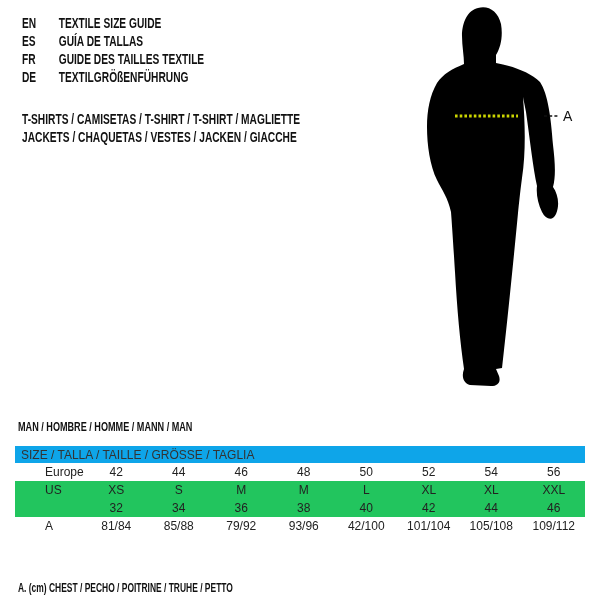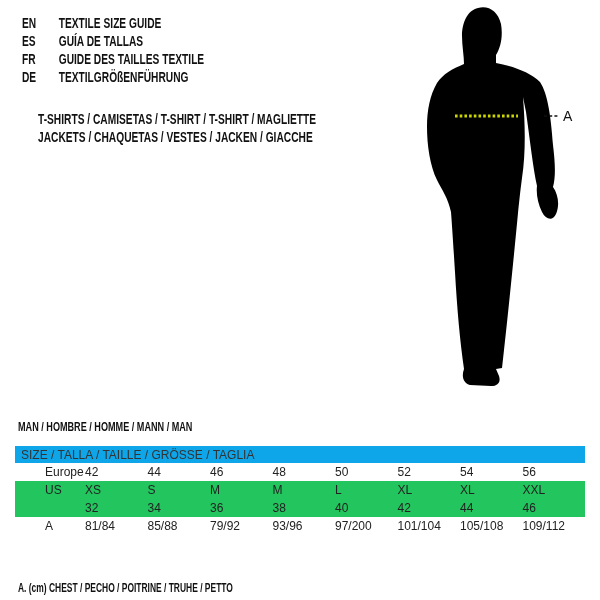--- a/index.html
+++ b/index.html
@@ -10,35 +10,35 @@
   }
   .cond{display:inline-block;transform:scaleX(0.68);transform-origin:0 50%;white-space:nowrap;}
   .cond2{display:inline-block;transform:scaleX(0.70);transform-origin:0 50%;white-space:nowrap;}
 
   
   .lang-block{position:absolute;left:22px;top:13px;}
   .lang-row{display:flex;height:18px;align-items:center;font-weight:bold;font-size:15px;}
   .lang-code{width:54px;flex:0 0 54px;}
   
   .cat-block{position:absolute;left:22px;top:109px;}
-  .cat-line{height:18px;display:flex;align-items:center;font-weight:bold;font-size:15px;margin-left:16px;}
+  .cat-line{height:18px;display:flex;align-items:center;font-weight:bold;font-size:15px;}
 
   
   .figure-wrap{position:absolute;left:400px;top:0;width:200px;height:400px;}
 
   
   .man-heading{position:absolute;left:18px;top:418px;height:16px;display:flex;align-items:center;font-weight:bold;font-size:13px;}
 
   
   .size-table{position:absolute;left:15px;top:446px;width:570px;font-size:12px;color:#222;}
   .st-header{height:17px;background:#0ea5e9;display:flex;align-items:center;padding-left:6px;box-sizing:border-box;color:#333;}
   .st-row{display:grid;grid-template-columns:70px repeat(8,1fr);height:18px;align-items:center;}
   .st-row.shaded{background:#22c55e;}
   .st-label{padding-left:6px;text-align:left;margin-left:24px;}
-  .st-cell{text-align:left;}
+  .st-cell{text-align:center;}
 
   
   .footnote{position:absolute;left:18px;top:579px;height:16px;display:flex;align-items:center;font-weight:bold;font-size:13px;}
 </style>
 </head>
 <body>
 
 <div class="lang-block">
   <div class="lang-row">
     <span class="cond lang-row" style="width:400px">
@@ -156,21 +156,21 @@
     <span class="st-cell">44</span>
     <span class="st-cell">46</span>
   </div>
 
   <div class="st-row">
     <span class="st-label">A</span>
     <span class="st-cell">81/84</span>
     <span class="st-cell">85/88</span>
     <span class="st-cell">79/92</span>
     <span class="st-cell">93/96</span>
-    <span class="st-cell">97/200</span>
+    <span class="st-cell">42/100</span>
     <span class="st-cell">101/104</span>
     <span class="st-cell">105/108</span>
     <span class="st-cell">109/112</span>
   </div>
 </div>
 
 <div class="footnote">
   <span style="transform:scaleX(0.65);transform-origin:0 50%;display:inline-block;white-space:nowrap;">A. (cm) CHEST / PECHO / POITRINE / TRUHE / PETTO</span>
 </div>
 

